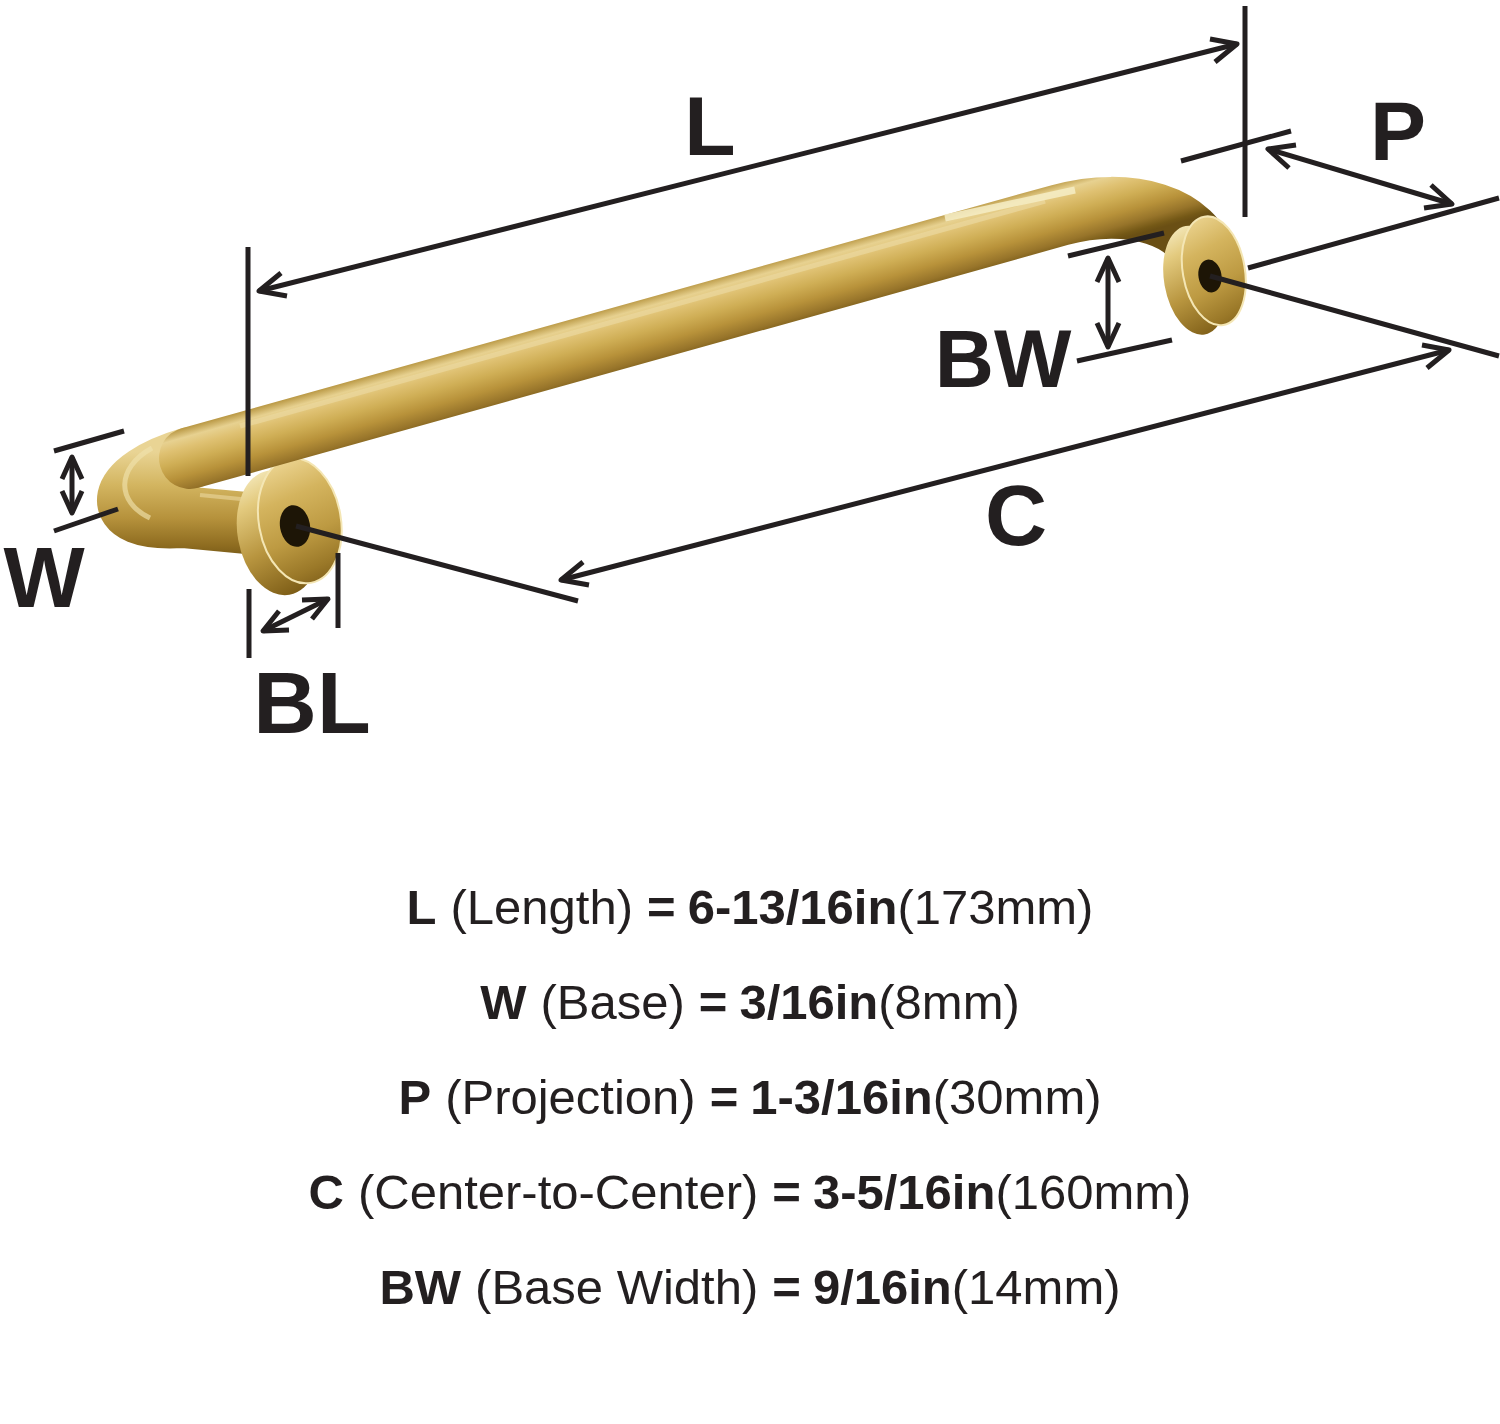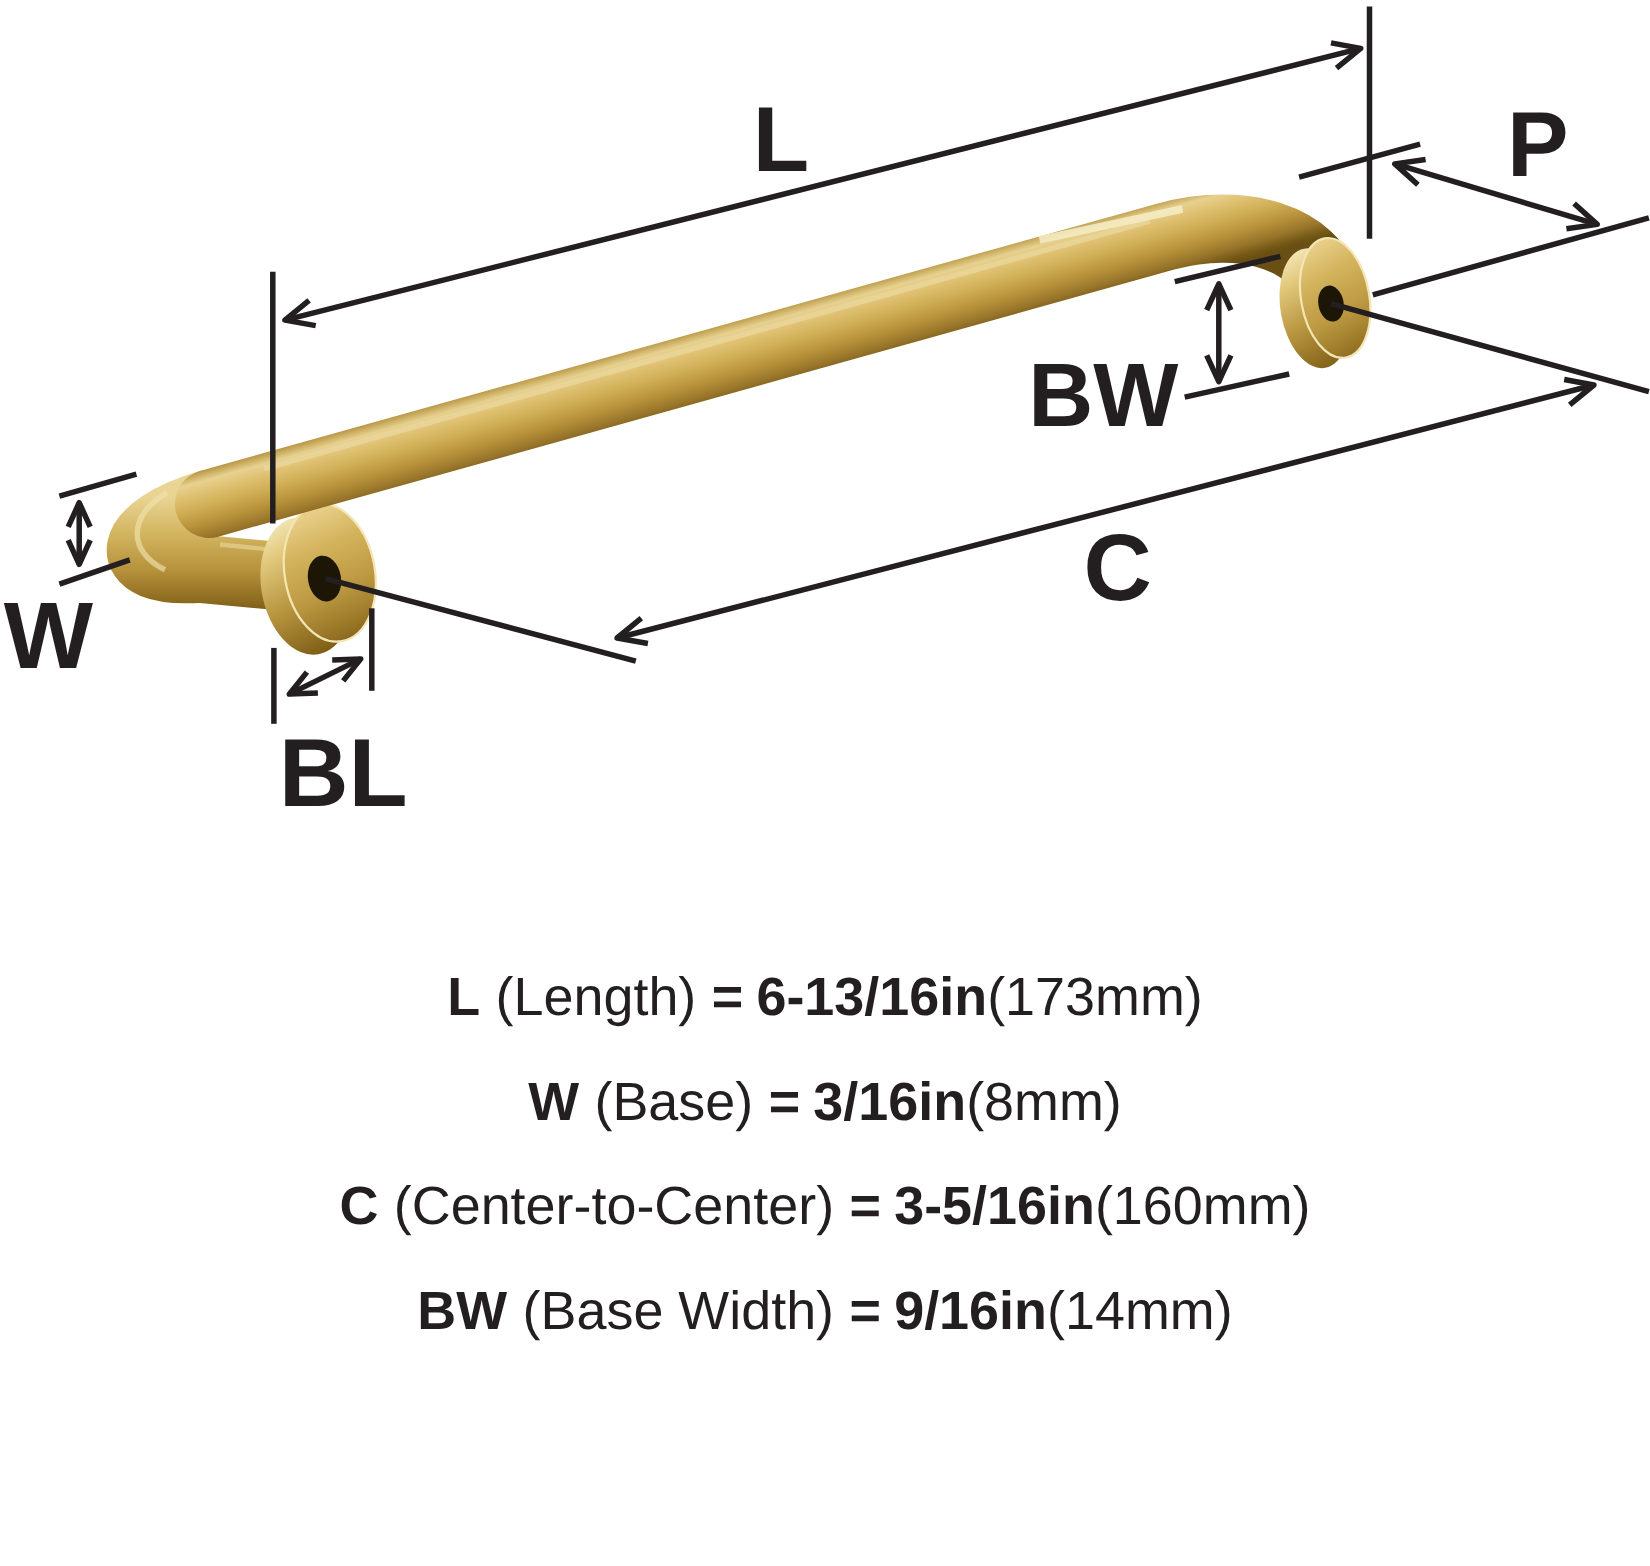--- a/index.html
+++ b/index.html
@@ -165,18 +165,21 @@
 </div>
 
 <div class="legend">
   <div class="legend-row">
     <span class="sym">L</span><span class="nm">(Length)</span><span class="eq">=</span><span class="val">6-13/16in</span><span class="met">(173mm)</span>
   </div>
   <div class="legend-row">
     <span class="sym">W</span><span class="nm">(Base)</span><span class="eq">=</span><span class="val">3/16in</span><span class="met">(8mm)</span>
   </div>
   <div class="legend-row">
+    <span class="sym">P</span><span class="nm">(Projection)</span><span class="eq">=</span><span class="val">1-3/16in</span><span class="met">(30mm)</span>
+  </div>
+  <div class="legend-row">
     <span class="sym">C</span><span class="nm">(Center-to-Center)</span><span class="eq">=</span><span class="val">3-5/16in</span><span class="met">(160mm)</span>
   </div>
   <div class="legend-row">
     <span class="sym">BW</span><span class="nm">(Base Width)</span><span class="eq">=</span><span class="val">9/16in</span><span class="met">(14mm)</span>
   </div>
 </div>
 
 </body></html>

